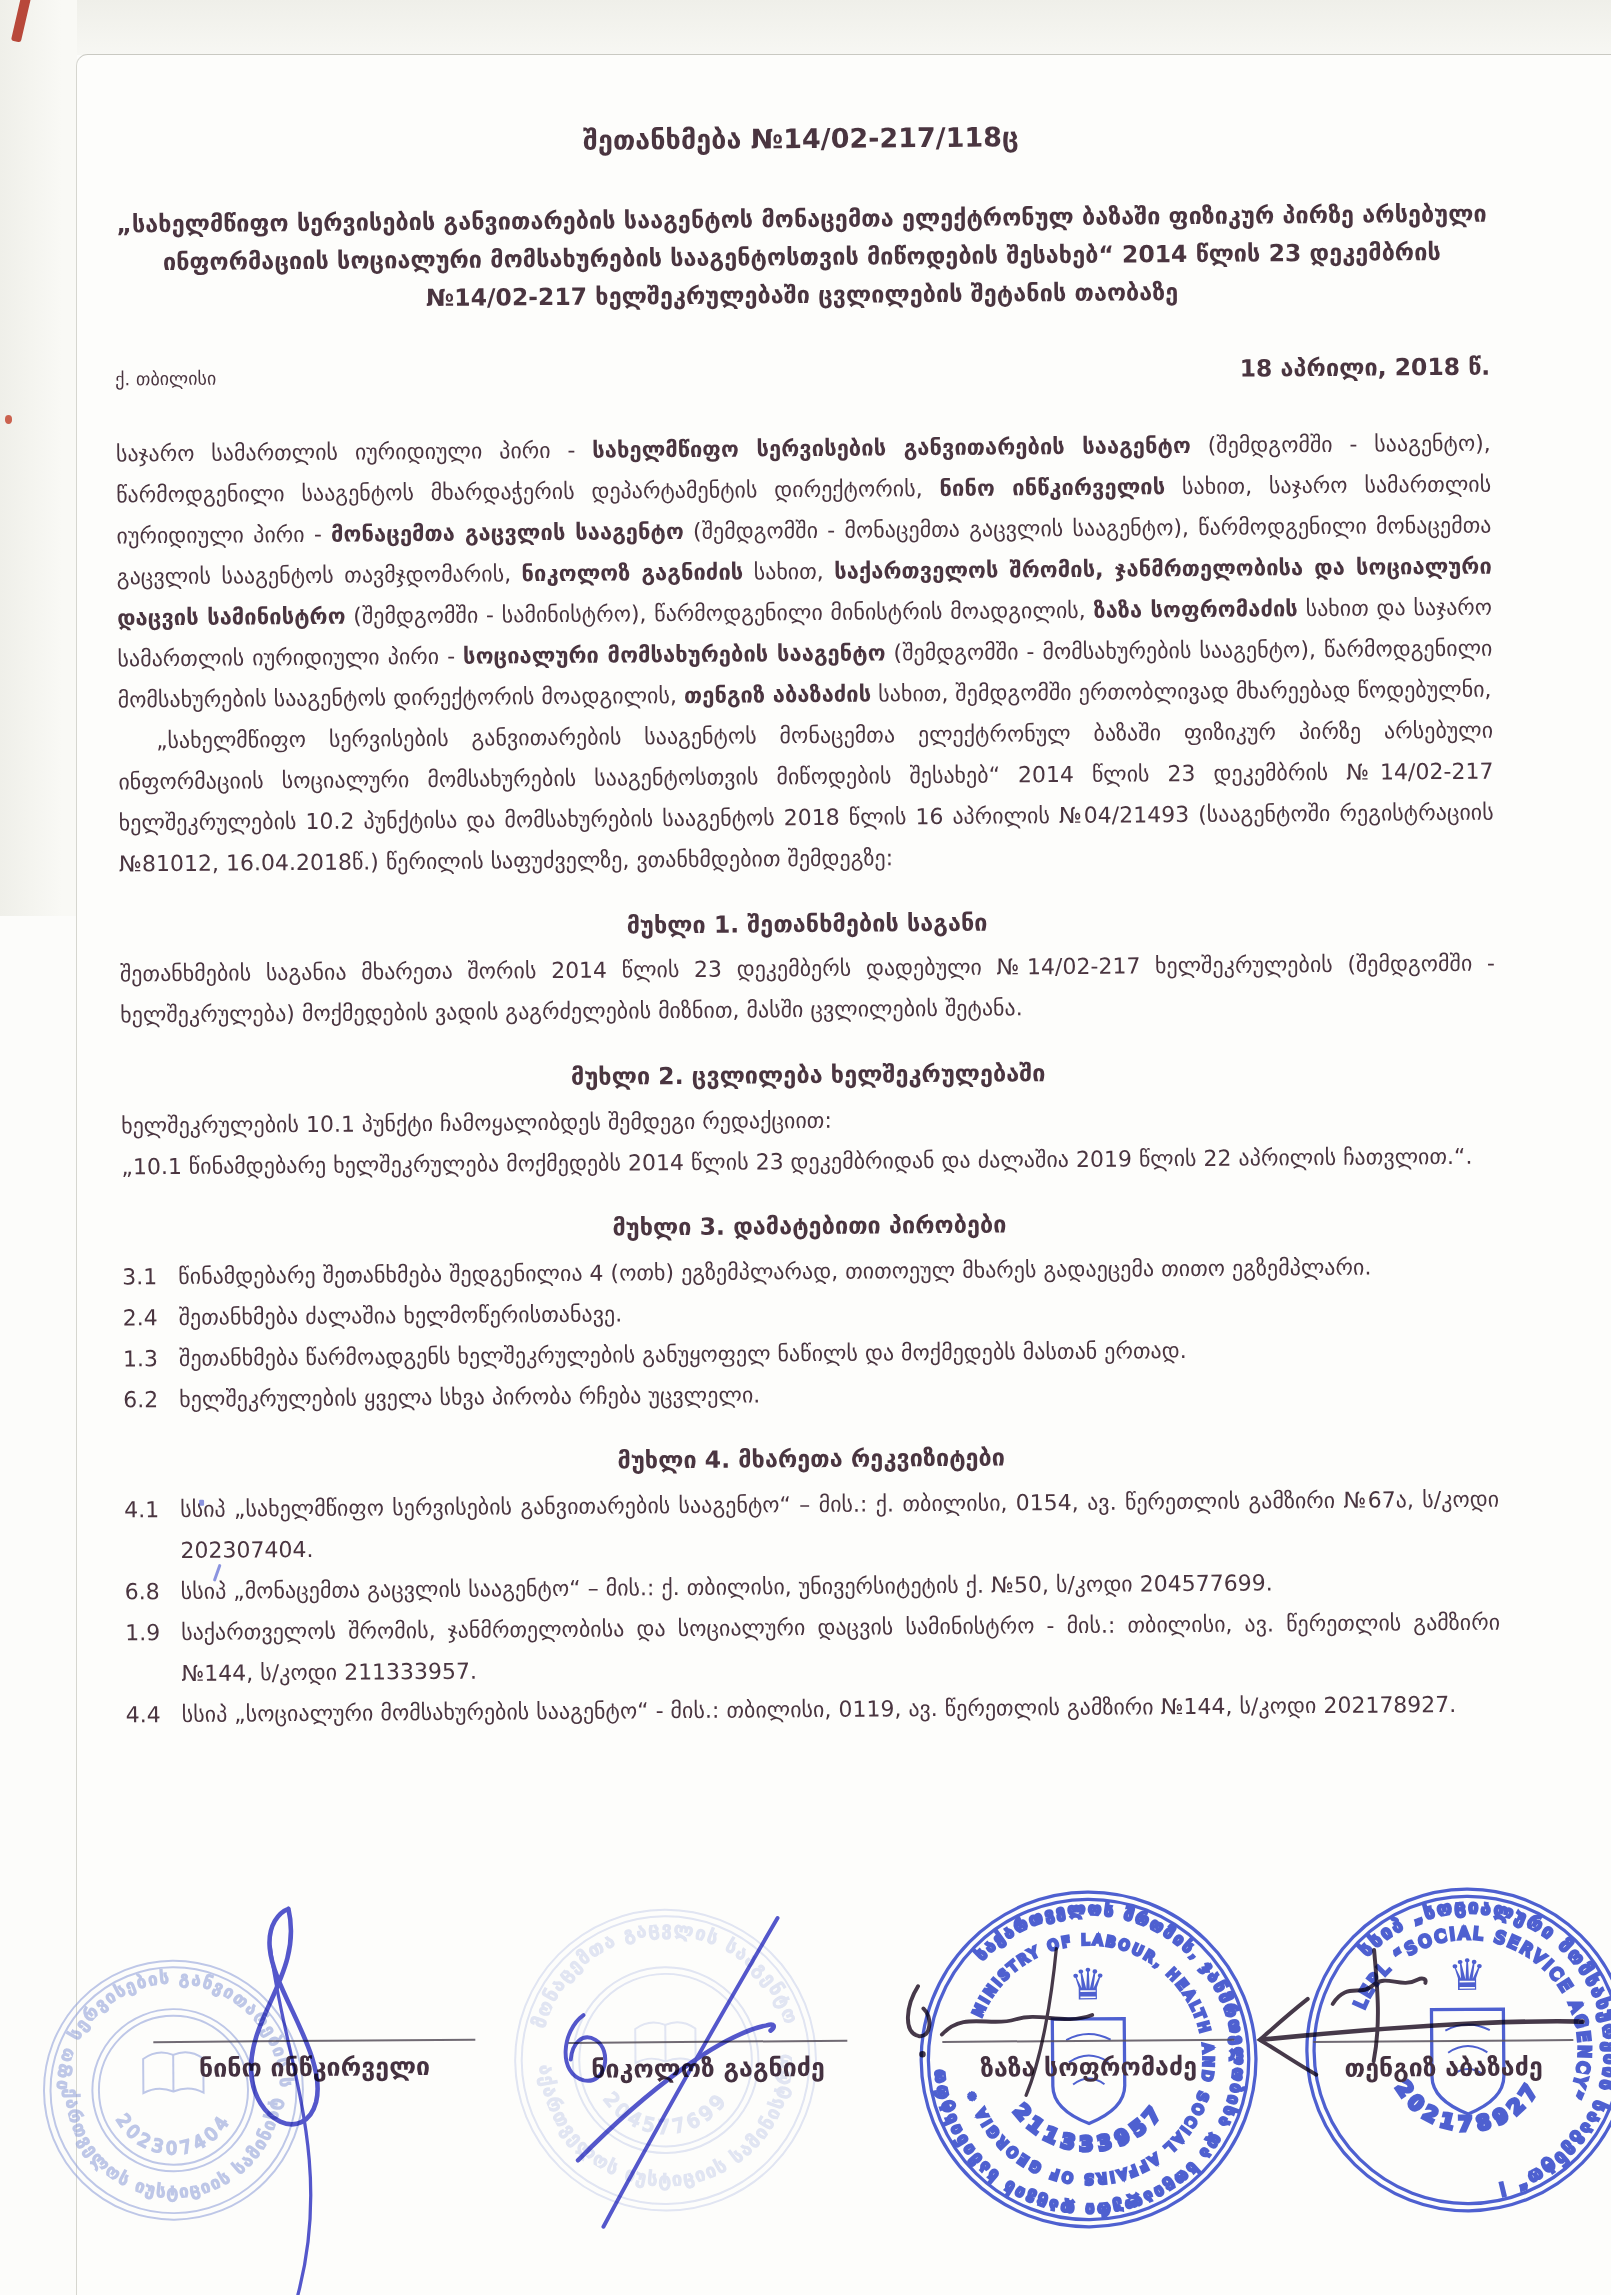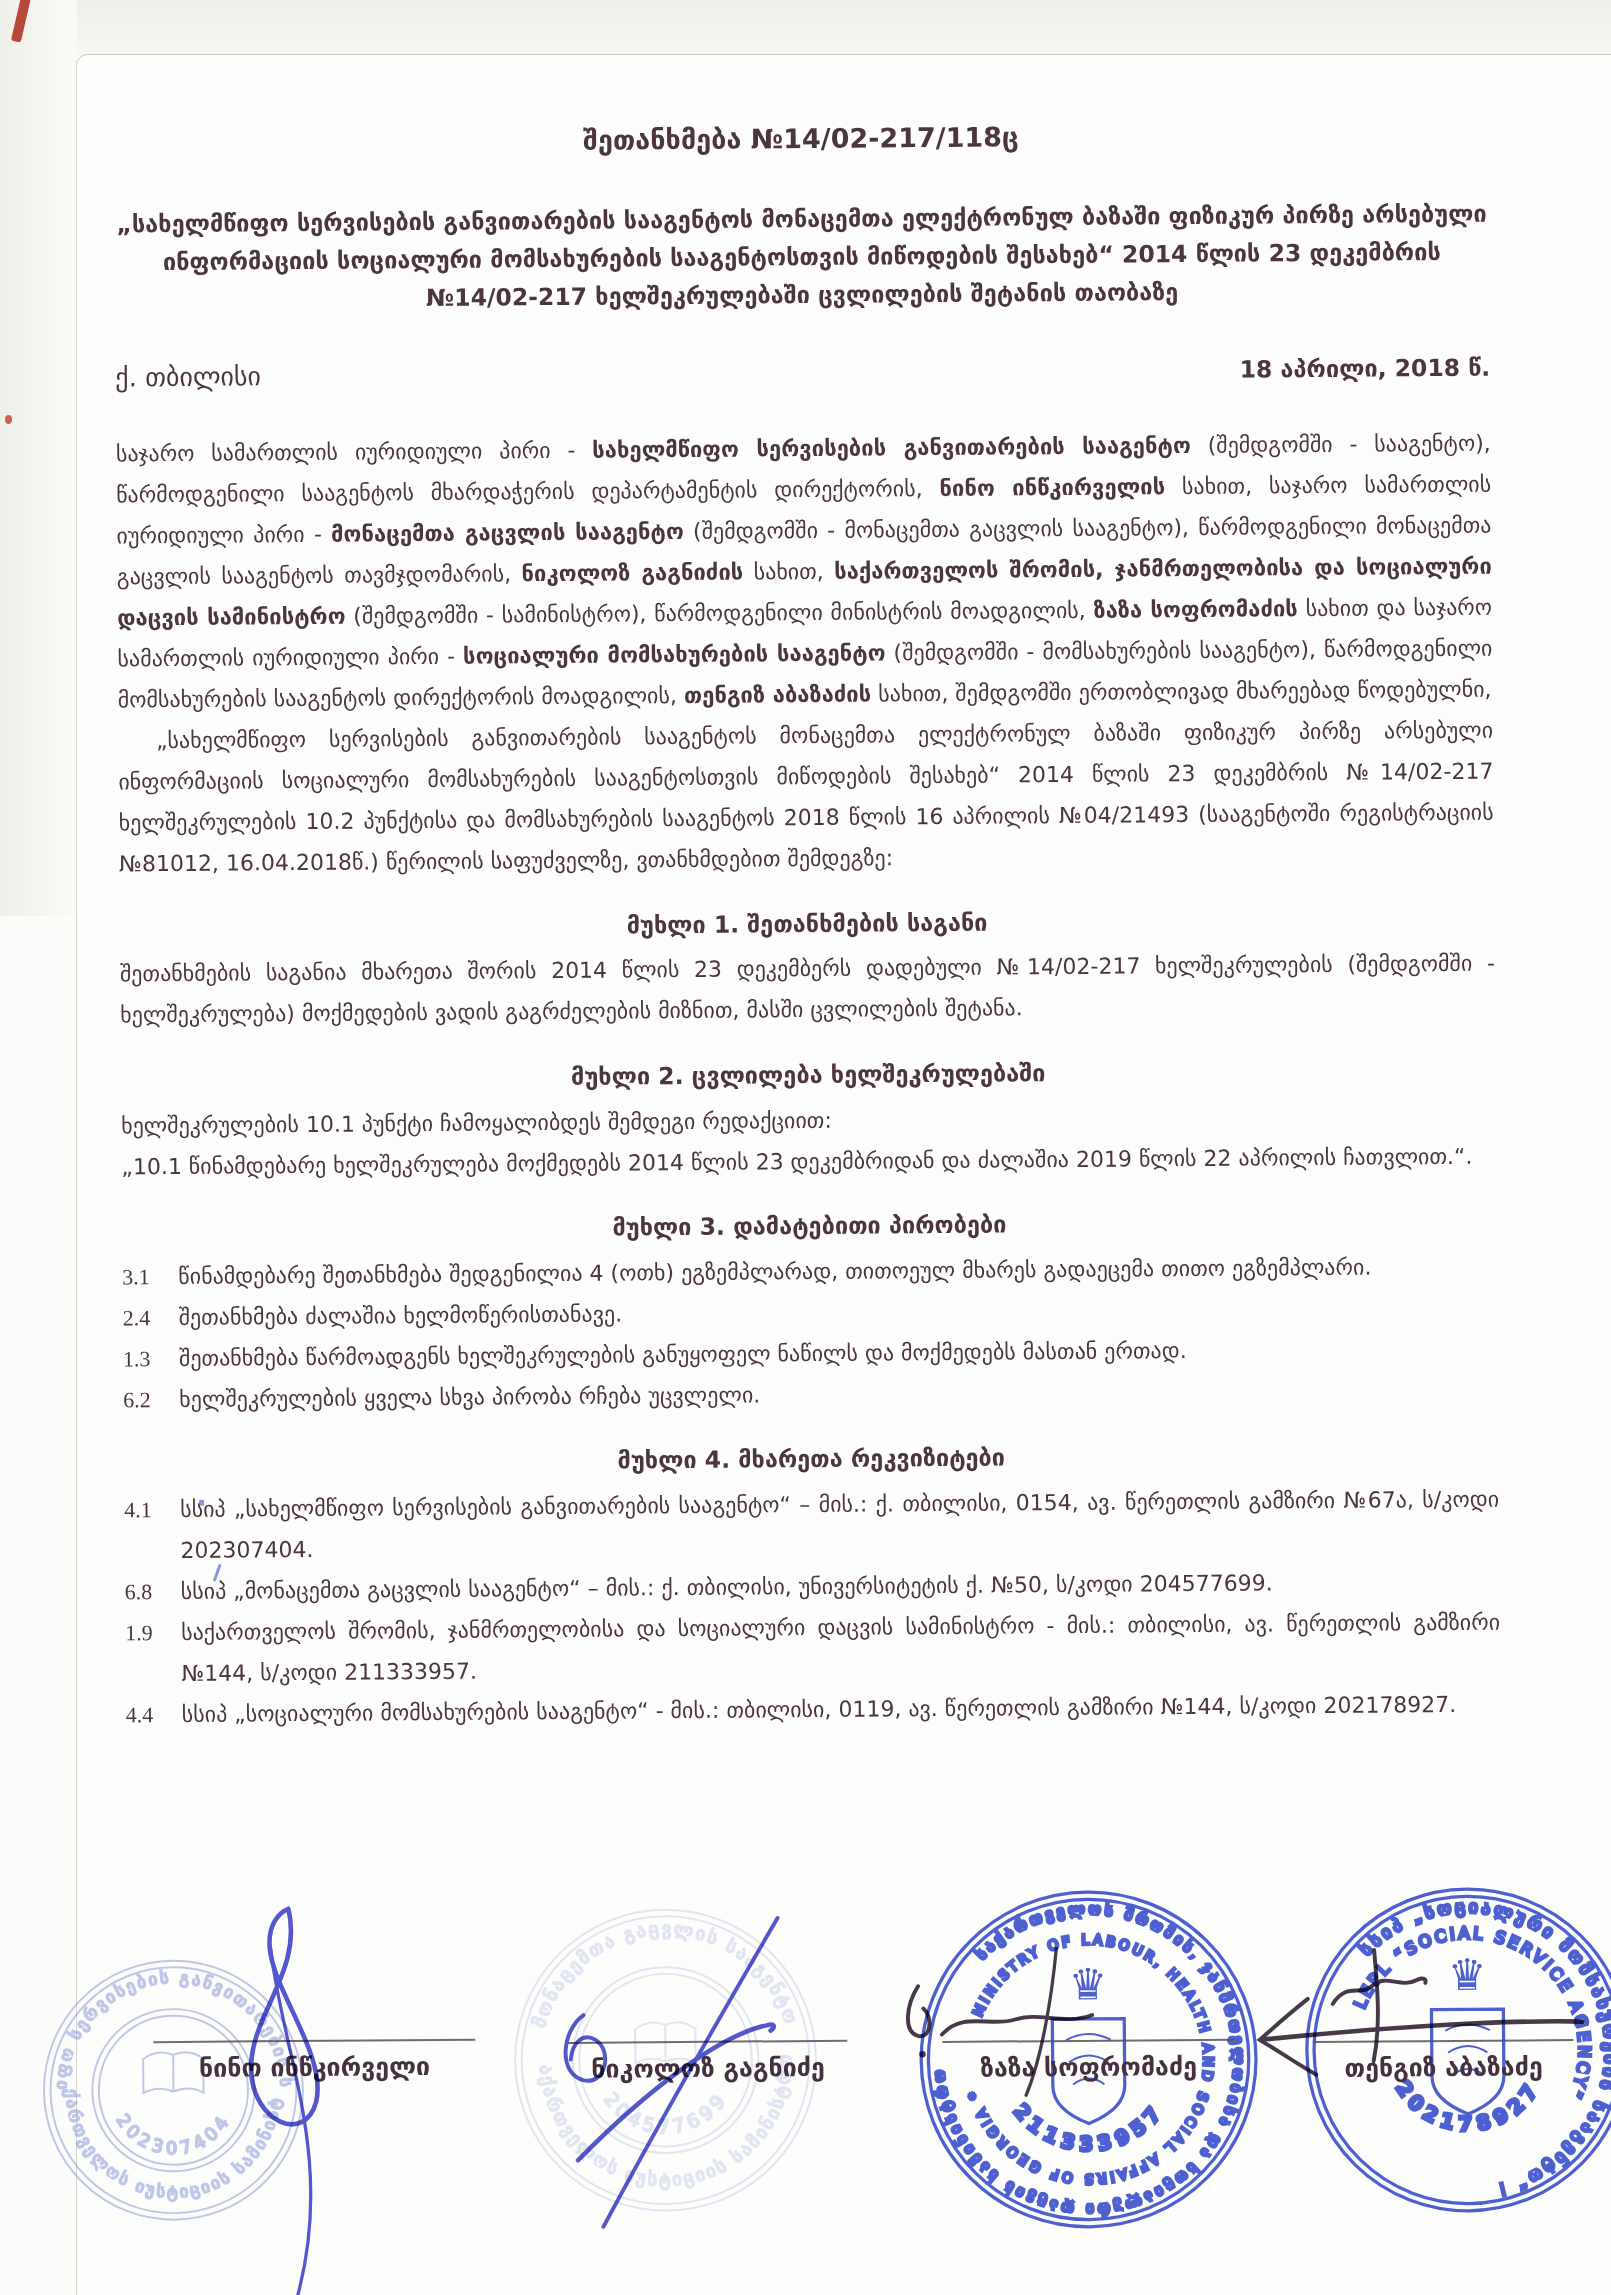--- a/index.html
+++ b/index.html
@@ -28,29 +28,29 @@
     transform:rotate(-0.45deg);transform-origin:806px 981px;
   }
   .content{
     position:absolute;left:120px;top:0;width:1375px;
     font-size:22px;line-height:41px;
   }
   .b{font-weight:bold;}
   .title{margin-top:123px;text-align:center;font-weight:bold;font-size:27px;line-height:31px;}
   .subtitle{margin-top:46px;text-align:center;font-weight:bold;font-size:23.5px;line-height:38px;}
   .cityrow{margin-top:38px;display:flex;justify-content:space-between;align-items:baseline;}
-  .cityrow .city{font-size:26px;}
+  .cityrow .city{font-size:18px;}
   .cityrow .date{font-size:23.5px;font-weight:bold;}
   .preamble{margin-top:34px;text-align:justify;}
   .basis{text-align:justify;text-indent:38px;}
   .article-heading{margin-top:27.5px;margin-bottom:7.8px;text-align:center;font-weight:bold;font-size:23.5px;line-height:34px;}
   .article-body{text-align:justify;}
   .quote-item{text-align:justify;padding-left:72px;text-indent:-72px;}
   .num-item{display:flex;align-items:flex-start;}
-  .num-item .num{flex:0 0 56px;font-family:Liberation Serif, serif;}
+  .num-item .num{flex:0 0 56px;}
   .num-item .itext{flex:1;text-align:justify;}
   
   .signatures{position:absolute;left:0;top:1877px;width:1611px;height:419px;}
   .sigblock{position:absolute;}
   .sigline{height:2px;background:#57505a;opacity:.85;}
   .signame{margin-top:10.5px;text-align:center;font-weight:bold;font-size:25px;color:#443140;}
   .sig1{left:145px;top:159px;width:322px;}
   .sig2{left:560px;top:163px;width:279px;}
   .sig3{left:934px;top:165px;width:292px;}
   .sig4{left:1305px;top:168px;width:260px;}

